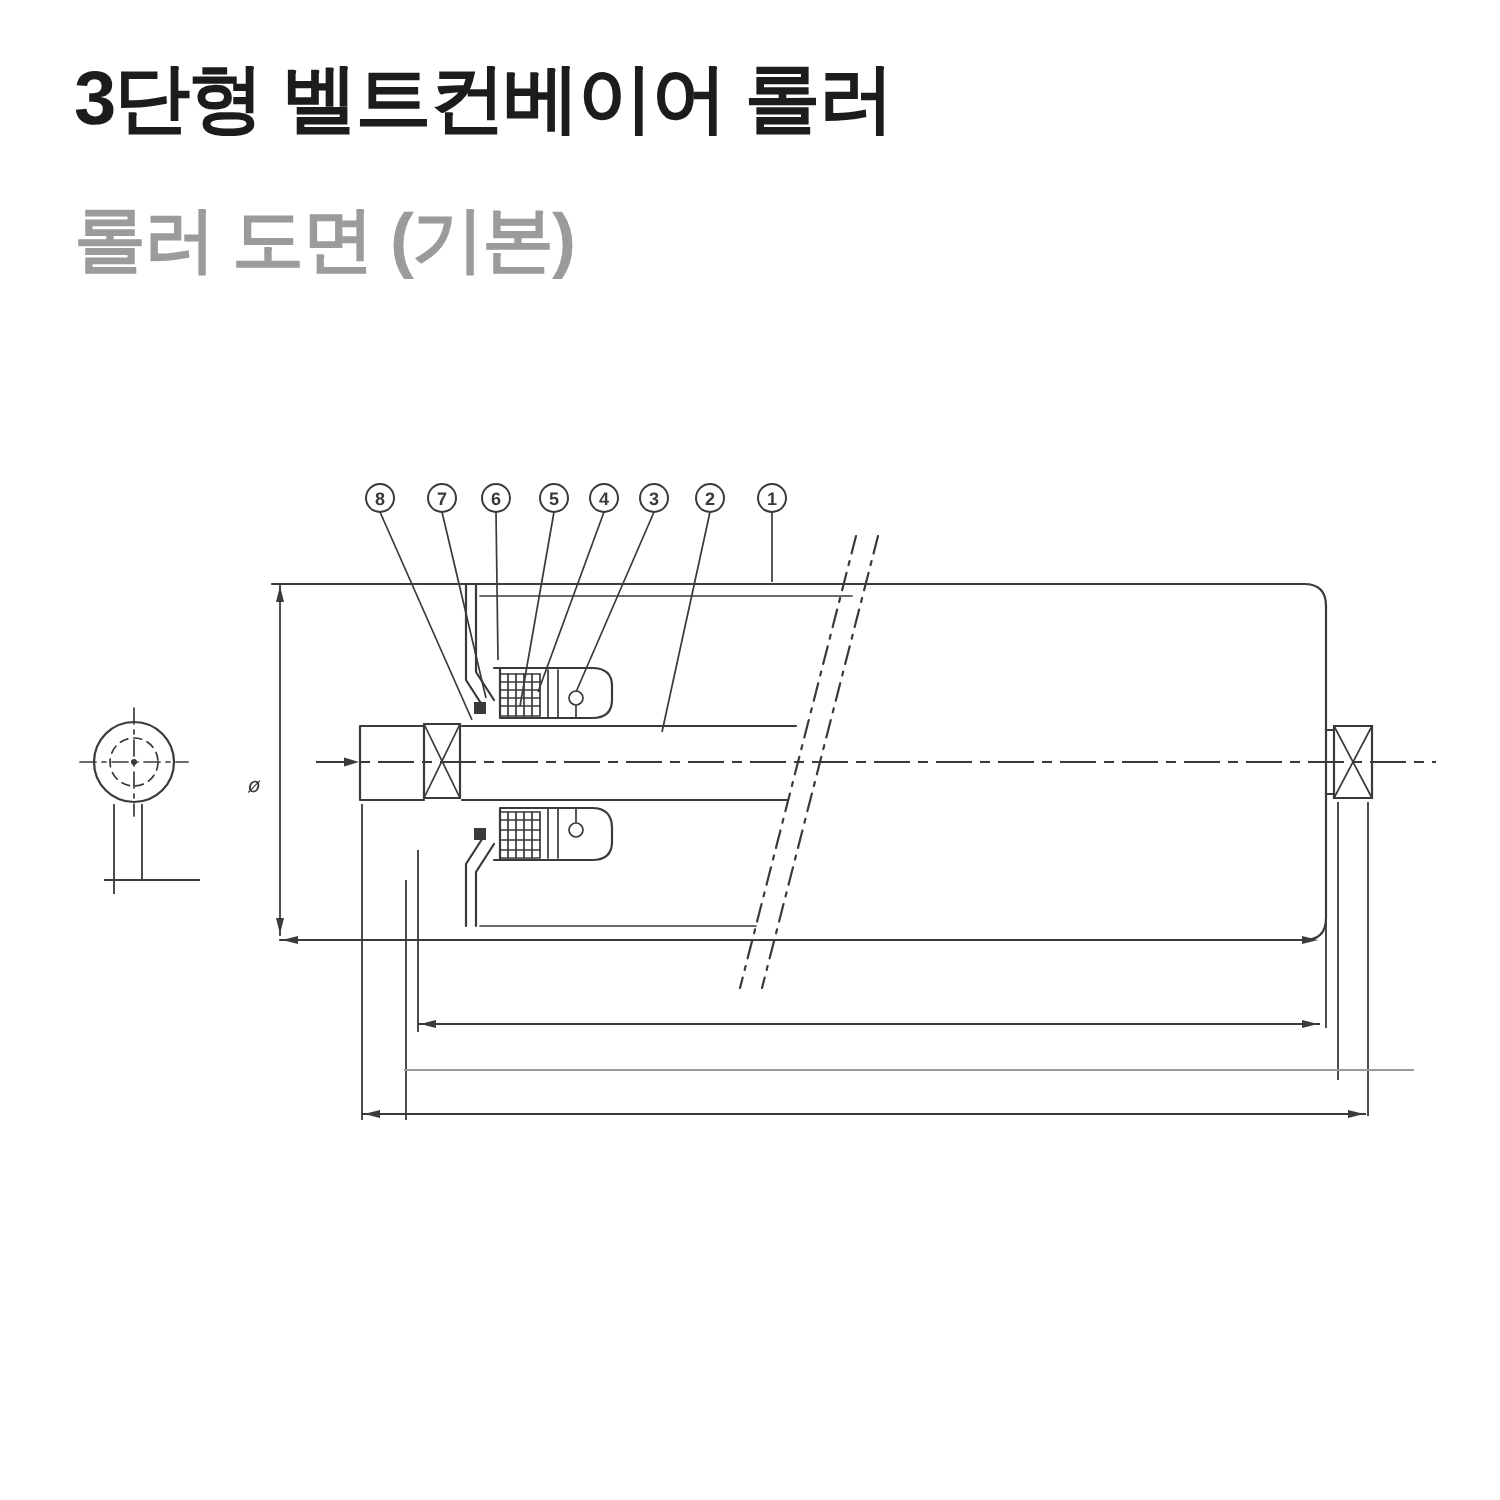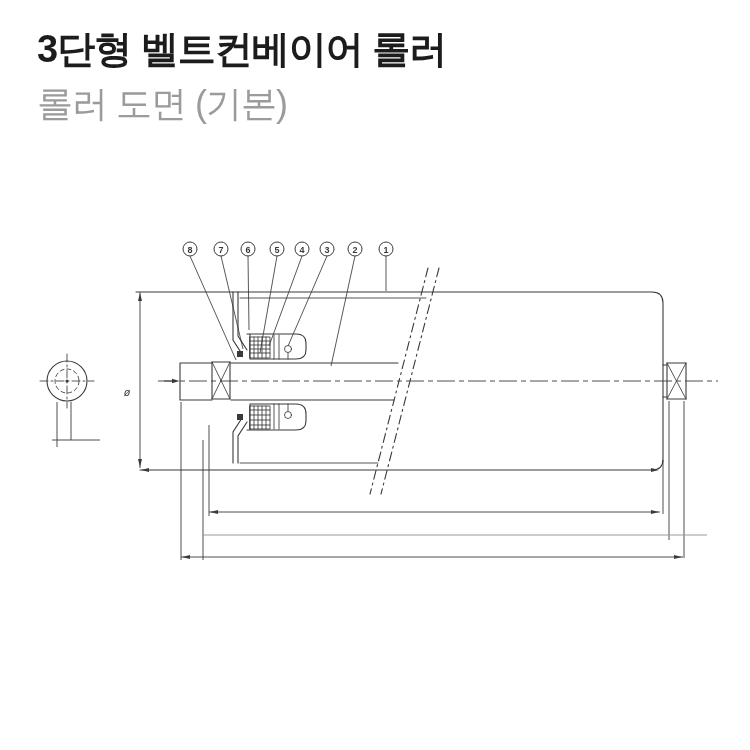--- a/index.html
+++ b/index.html
@@ -11,22 +11,22 @@
     background:var(--bg);
     font-family:"Liberation Sans","DejaVu Sans",sans-serif;
     position:relative;overflow:hidden;
   }
   .page-title{
     position:absolute;left:37px;top:24px;
     font-size:38px;font-weight:800;letter-spacing:-1px;
     color:var(--title);white-space:nowrap;
   }
   .page-subtitle{
-    position:absolute;left:37px;top:80px;
-    font-size:36px;font-weight:400;letter-spacing:-1px;
+    position:absolute;left:37px;top:96px;
+    font-size:36px;font-weight:700;letter-spacing:-1px;
     color:var(--subtitle);white-space:nowrap;
   }
   svg.drawing{position:absolute;left:0;top:0;width:750px;height:750px;}
   svg.drawing *{vector-effect:non-scaling-stroke;}
   .ln{stroke:var(--line);fill:none;stroke-width:1.1;stroke-linecap:round;}
   .thin{stroke-width:0.85;}
   .dim{stroke:var(--line);fill:none;stroke-width:0.9;}
   .dimgray{stroke:var(--dim_line);fill:none;stroke-width:1;}
   .arrow{fill:var(--line);stroke:none;}
   .callout-circle{stroke:var(--line);fill:#ffffff;stroke-width:1;}

